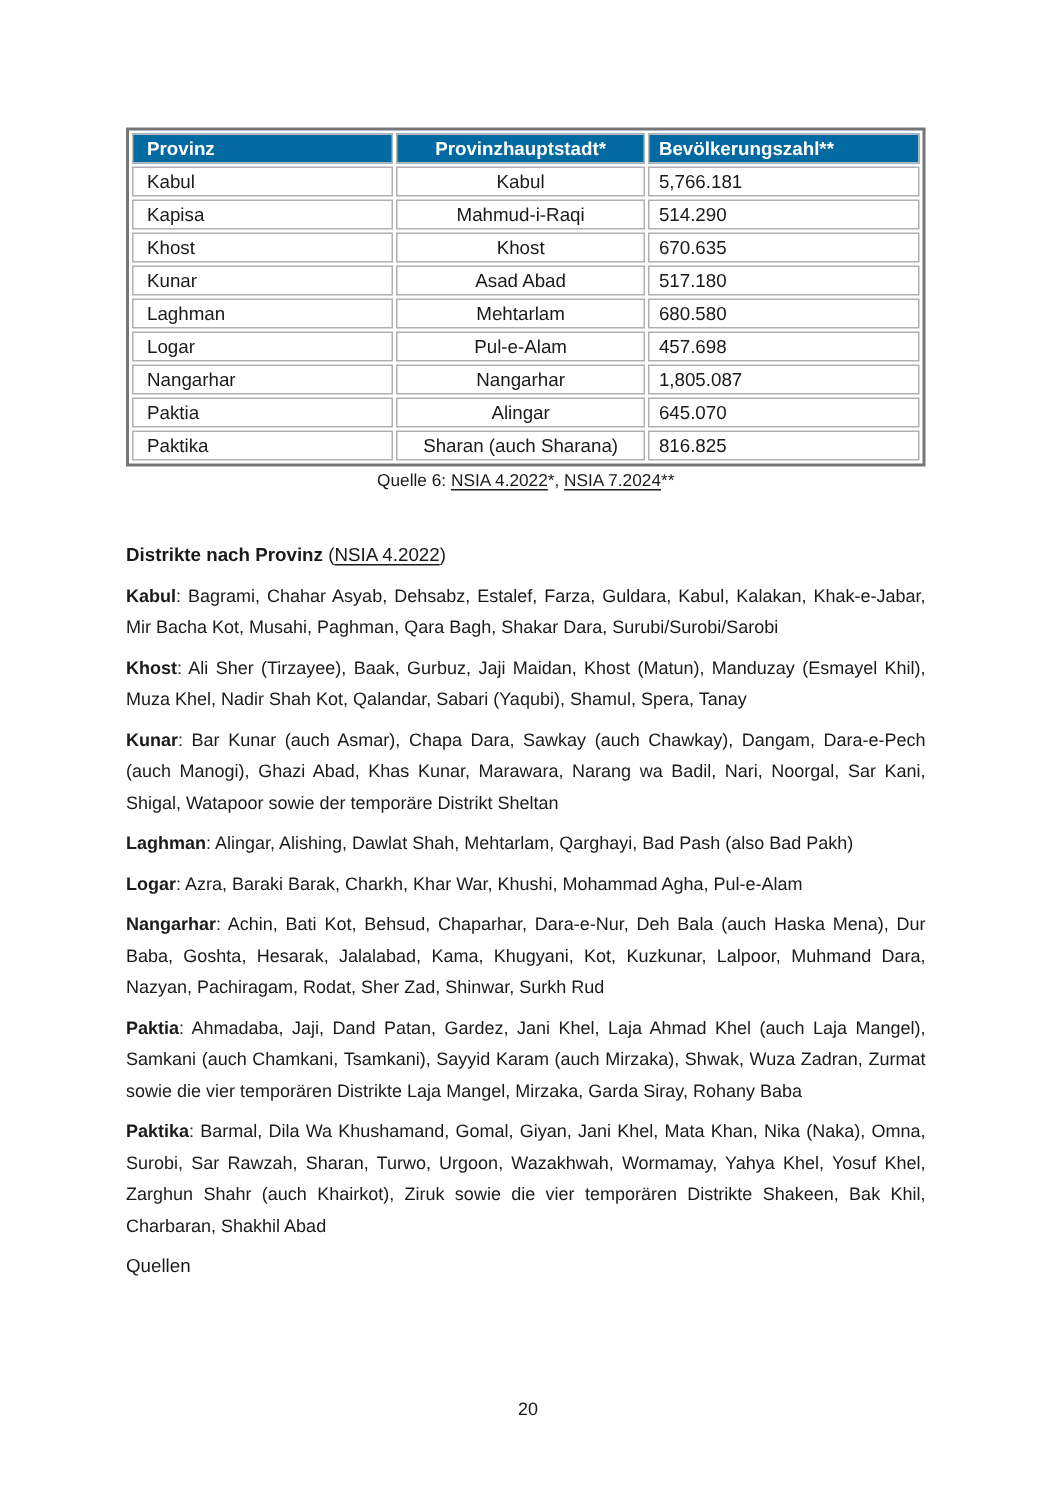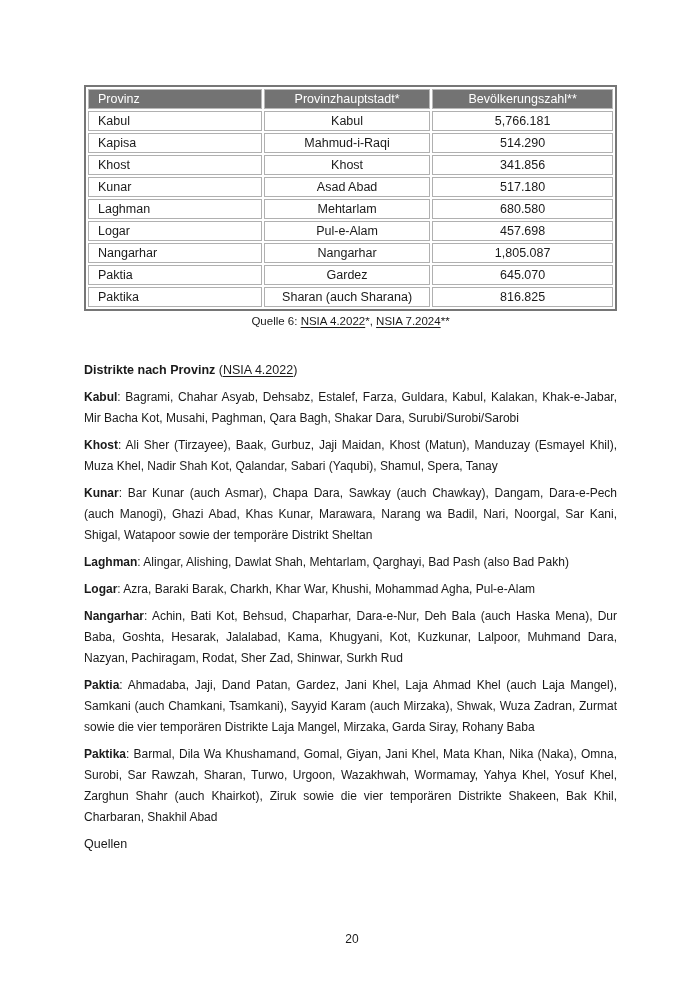--- a/index.html
+++ b/index.html
@@ -24,36 +24,36 @@
   
   table.province-table {
     width: 100%;
     border-collapse: separate;
     border-spacing: 2px;
     border: 2px solid #767676;
     font-size: 12.5px;
     table-layout: fixed;
   }
   table.province-table th {
-    background: #737373;
+    background: #0369a1;
     color: #ffffff;
-    font-weight: normal;
+    font-weight: bold;
     border: 1px solid #b8b8b8;
     padding: 1px 6px;
     line-height: 16px;
   }
   table.province-table td {
     background: #ffffff;
     border: 1px solid #b0b0b0;
     padding: 1px 6px;
     line-height: 16px;
   }
   table.province-table .col0 { width: 33%; text-align: left; padding-left: 9px; }
   table.province-table .col1 { width: 32%; text-align: center; }
-  table.province-table .col2 { width: 35%; text-align: center; }
+  table.province-table .col2 { width: 35%; text-align: left; }
   
   .table-caption {
     margin-top: 4px;
     text-align: center;
     font-size: 11.5px;
     color: #1a1a1a;
   }
   a.doc-link {
     color: inherit;
     text-decoration: underline;
@@ -109,21 +109,21 @@
           <td class="col2">5,766.181</td>
         </tr>
         <tr>
           <td class="col0">Kapisa</td>
           <td class="col1">Mahmud-i-Raqi</td>
           <td class="col2">514.290</td>
         </tr>
         <tr>
           <td class="col0">Khost</td>
           <td class="col1">Khost</td>
-          <td class="col2">341.856</td>
+          <td class="col2">670.635</td>
         </tr>
         <tr>
           <td class="col0">Kunar</td>
           <td class="col1">Asad Abad</td>
           <td class="col2">517.180</td>
         </tr>
         <tr>
           <td class="col0">Laghman</td>
           <td class="col1">Mehtarlam</td>
           <td class="col2">680.580</td>
@@ -133,21 +133,21 @@
           <td class="col1">Pul-e-Alam</td>
           <td class="col2">457.698</td>
         </tr>
         <tr>
           <td class="col0">Nangarhar</td>
           <td class="col1">Nangarhar</td>
           <td class="col2">1,805.087</td>
         </tr>
         <tr>
           <td class="col0">Paktia</td>
-          <td class="col1">Gardez</td>
+          <td class="col1">Alingar</td>
           <td class="col2">645.070</td>
         </tr>
         <tr>
           <td class="col0">Paktika</td>
           <td class="col1">Sharan (auch Sharana)</td>
           <td class="col2">816.825</td>
         </tr>
       </tbody>
   </table>
 

